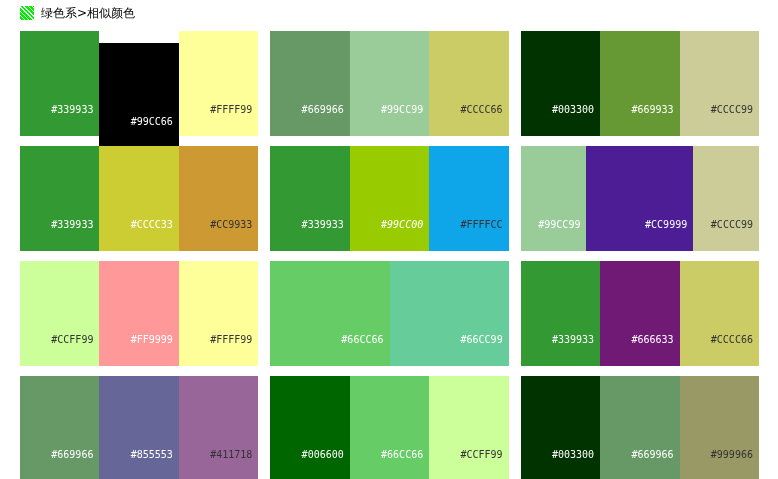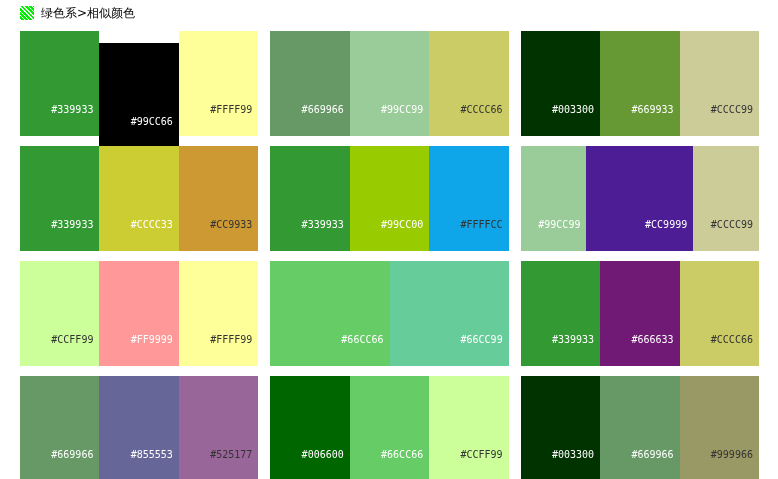--- a/index.html
+++ b/index.html
@@ -138,21 +138,21 @@
         </div>
         <div class="swatch" style="background-color: rgb(204, 153, 51);">
           <span class="swatch-label label-dark" style="color: rgb(51, 51, 51);">#CC9933</span>
         </div>
       </div>
       <div class="swatch-group">
         <div class="swatch" style="background-color: rgb(51, 153, 51);">
           <span class="swatch-label label-light" style="color: rgb(255, 255, 255);">#339933</span>
         </div>
         <div class="swatch" style="background-color: rgb(153, 204, 0);">
-          <span class="swatch-label label-light" style="color: rgb(255, 255, 255);">#99CC00</span>
+          <span class="swatch-label label-light" style="color: rgb(255, 255, 255); font-style: italic;">#99CC00</span>
         </div>
         <div class="swatch" style="background-color: #0ea5e9;">
           <span class="swatch-label label-dark" style="color: rgb(51, 51, 51);">#FFFFCC</span>
         </div>
       </div>
       <div class="swatch-group">
         <div class="swatch" style="background-color: rgb(153, 204, 153);">
           <span class="swatch-label label-light" style="color: rgb(255, 255, 255);">#99CC99</span>
         </div>
         <div class="swatch" style="background-color: #4c1d95; padding-left: 41px;">
@@ -197,21 +197,21 @@
     </div>
     <div class="palette-row">
       <div class="swatch-group">
         <div class="swatch" style="background-color: rgb(102, 153, 102);">
           <span class="swatch-label label-light" style="color: rgb(255, 255, 255);">#669966</span>
         </div>
         <div class="swatch" style="background-color: rgb(102, 102, 153);">
           <span class="swatch-label label-light" style="color: rgb(255, 255, 255);">#855553</span>
         </div>
         <div class="swatch" style="background-color: rgb(153, 102, 153);">
-          <span class="swatch-label label-dark" style="color: rgb(51, 51, 51);">#525177</span>
+          <span class="swatch-label label-dark" style="color: rgb(51, 51, 51);">#411718</span>
         </div>
       </div>
       <div class="swatch-group">
         <div class="swatch" style="background-color: rgb(0, 102, 0);">
           <span class="swatch-label label-light" style="color: rgb(255, 255, 255);">#006600</span>
         </div>
         <div class="swatch" style="background-color: rgb(102, 204, 102);">
           <span class="swatch-label label-light" style="color: rgb(255, 255, 255);">#66CC66</span>
         </div>
         <div class="swatch" style="background-color: rgb(204, 255, 153);">

